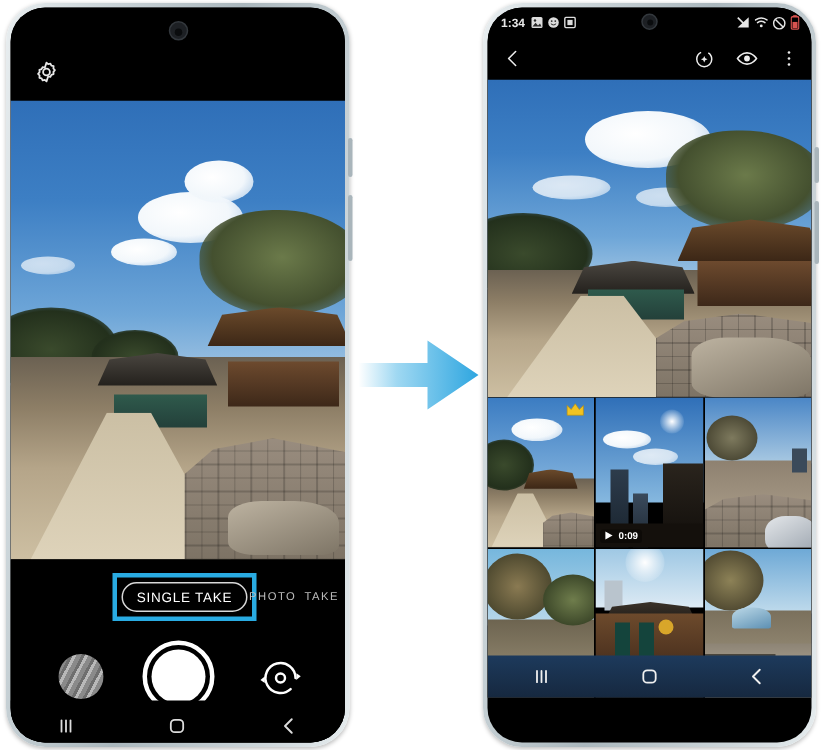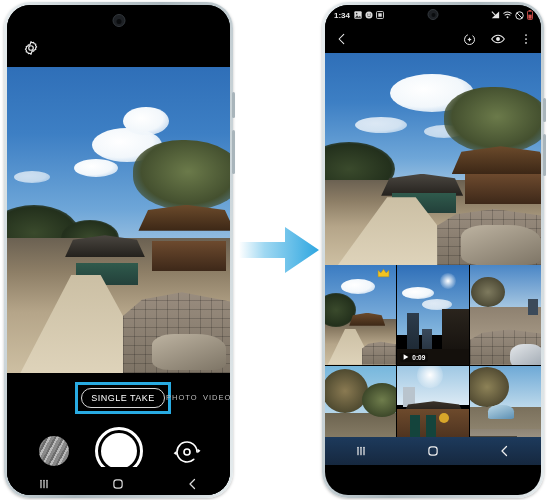--- a/index.html
+++ b/index.html
@@ -291,21 +291,21 @@
 
       <div class="cam-controls">
         <div class="mode-highlight"></div>
         <div class="mode-pill">
           <span>SINGLE TAKE</span>
         </div>
         <div class="mode-label" id="mode-photo">
           <span>PHOTO</span>
         </div>
         <div class="mode-label" id="mode-video">
-          <span>VIDEO</span>
+          <span>TAKE</span>
         </div>
 
         <div class="shutter-row">
           <div class="gallery-thumb"></div>
           <div class="shutter"></div>
           <div class="flip-btn">
             <svg viewBox="0 0 24 24" width="30" height="30">
               <path fill="none" stroke="#ffffff" stroke-width="1.3" stroke-linecap="round" d="M20 12a8 8 0 10-2.6 5.9M4 12a8 8 0 012.6-5.9"></path>
               <path fill="#ffffff" d="M20.5 9.4l-.1 3.6 2.4-2z"></path>
               <path fill="#ffffff" d="M3.6 14.6l.1-3.6-2.4 2z"></path>

